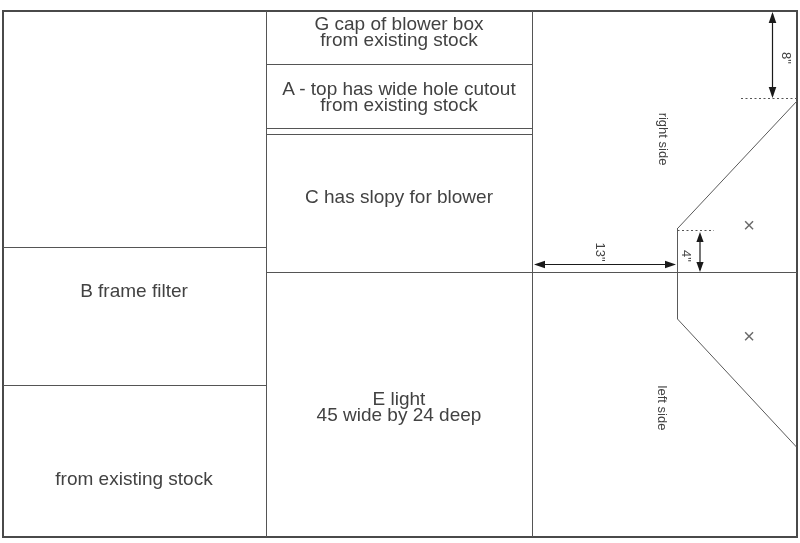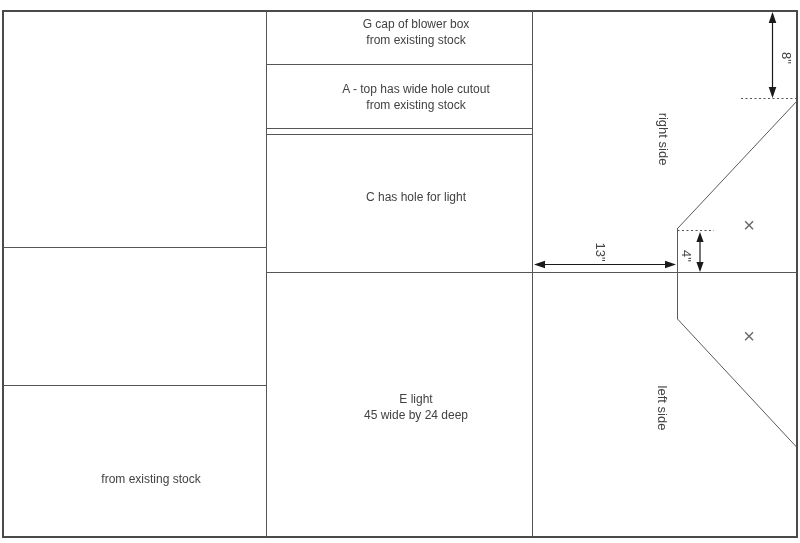--- a/index.html
+++ b/index.html
@@ -6,21 +6,21 @@
   #canvas {
     position:relative; width:800px; height:543px; background:#ffffff;
     font-family:"Liberation Sans", sans-serif; color:#424242; overflow:hidden;
   }
   .outer {
     position:absolute; left:2px; top:10px; width:796px; height:528px;
     border:2px solid #4a4a4a; box-sizing:border-box;
   }
   .vl { position:absolute; width:1px; background:#555555; }
   .hl { position:absolute; height:1px; background:#555555; }
-  .lbl { position:absolute; font-size:12px; line-height:16px; text-align:center; color:#424242;margin-left:17px; }
+  .lbl { position:absolute; font-size:19px; line-height:16px; text-align:center; color:#424242; }
   .rlbl {
     position:absolute; font-size:13px; color:#424242; white-space:nowrap;
     transform:translate(-50%,-50%) rotate(90deg);
   }
   .xmark {
     position:absolute; font-size:20px; color:#6a6a6a; line-height:20px;
     transform:translate(-50%,-50%);
   }
   svg.overlay { position:absolute; left:0; top:0; }
 </style>
@@ -45,27 +45,28 @@
 
   <div class="lbl" style="left:266px; top:16px; width:266px;">
     <div>G cap of blower box</div>
     <div>from existing stock</div>
   </div>
   <div class="lbl" style="left:266px; top:81px; width:266px;">
     <div>A - top has wide hole cutout</div>
     <div>from existing stock</div>
   </div>
   <div class="lbl" style="left:266px; top:189px; width:266px;">
-    <div>C has hole for light</div>
+    <div>C has slopy for blower</div>
   </div>
   <div class="lbl" style="left:266px; top:391px; width:266px;">
     <div>E light</div>
     <div>45 wide by 24 deep</div>
   </div>
 
+  <div class="lbl" style="left:2px; top:283px; width:264px;">B frame filter</div>
   <div class="lbl" style="left:2px; top:471px; width:264px;">from existing stock</div>
 
   <div class="rlbl" style="left:663px; top:139px;">right side</div>
   <div class="rlbl" style="left:662px; top:408px;">left side</div>
   <div class="rlbl" style="left:786px; top:58px;">8"</div>
   <div class="rlbl" style="left:600px; top:252px;">13"</div>
   <div class="rlbl" style="left:686px; top:256px;">4"</div>
 
   <div class="xmark" style="left:749px; top:225px;">×</div>
   <div class="xmark" style="left:749px; top:336px;">×</div>

